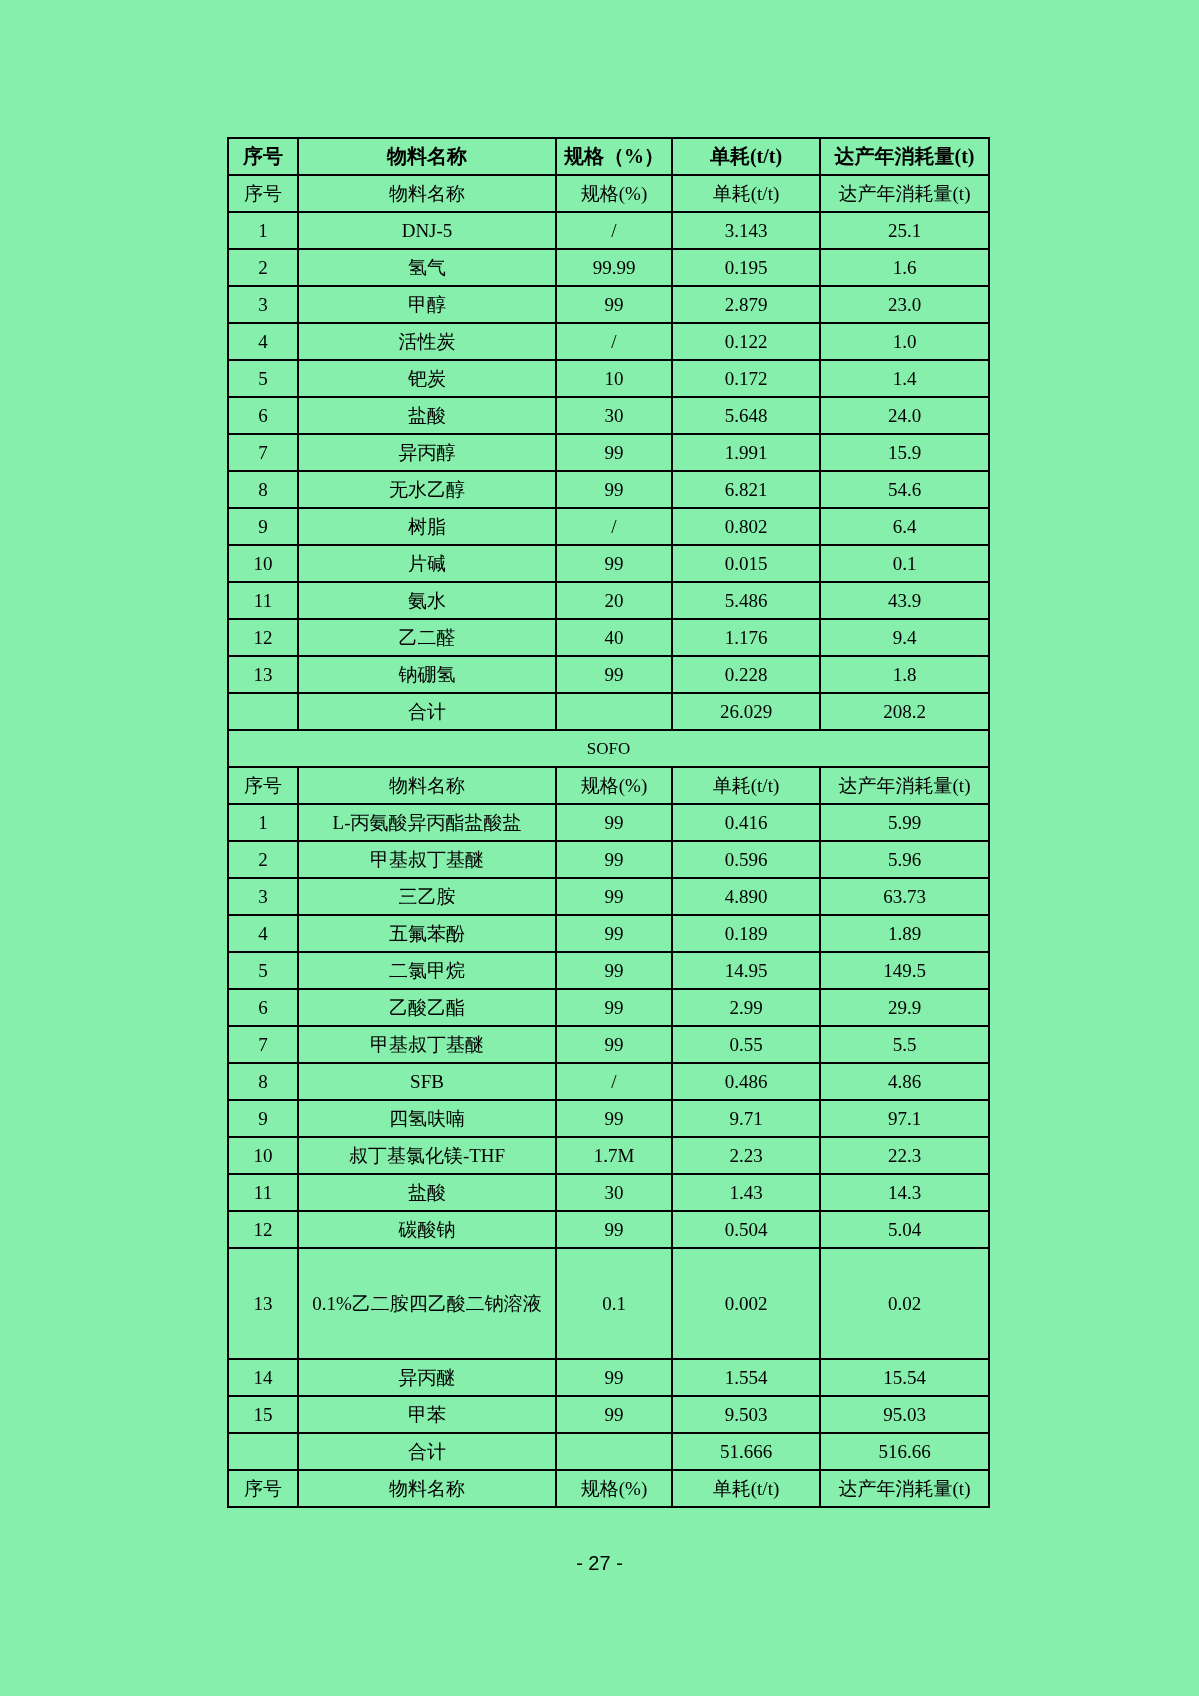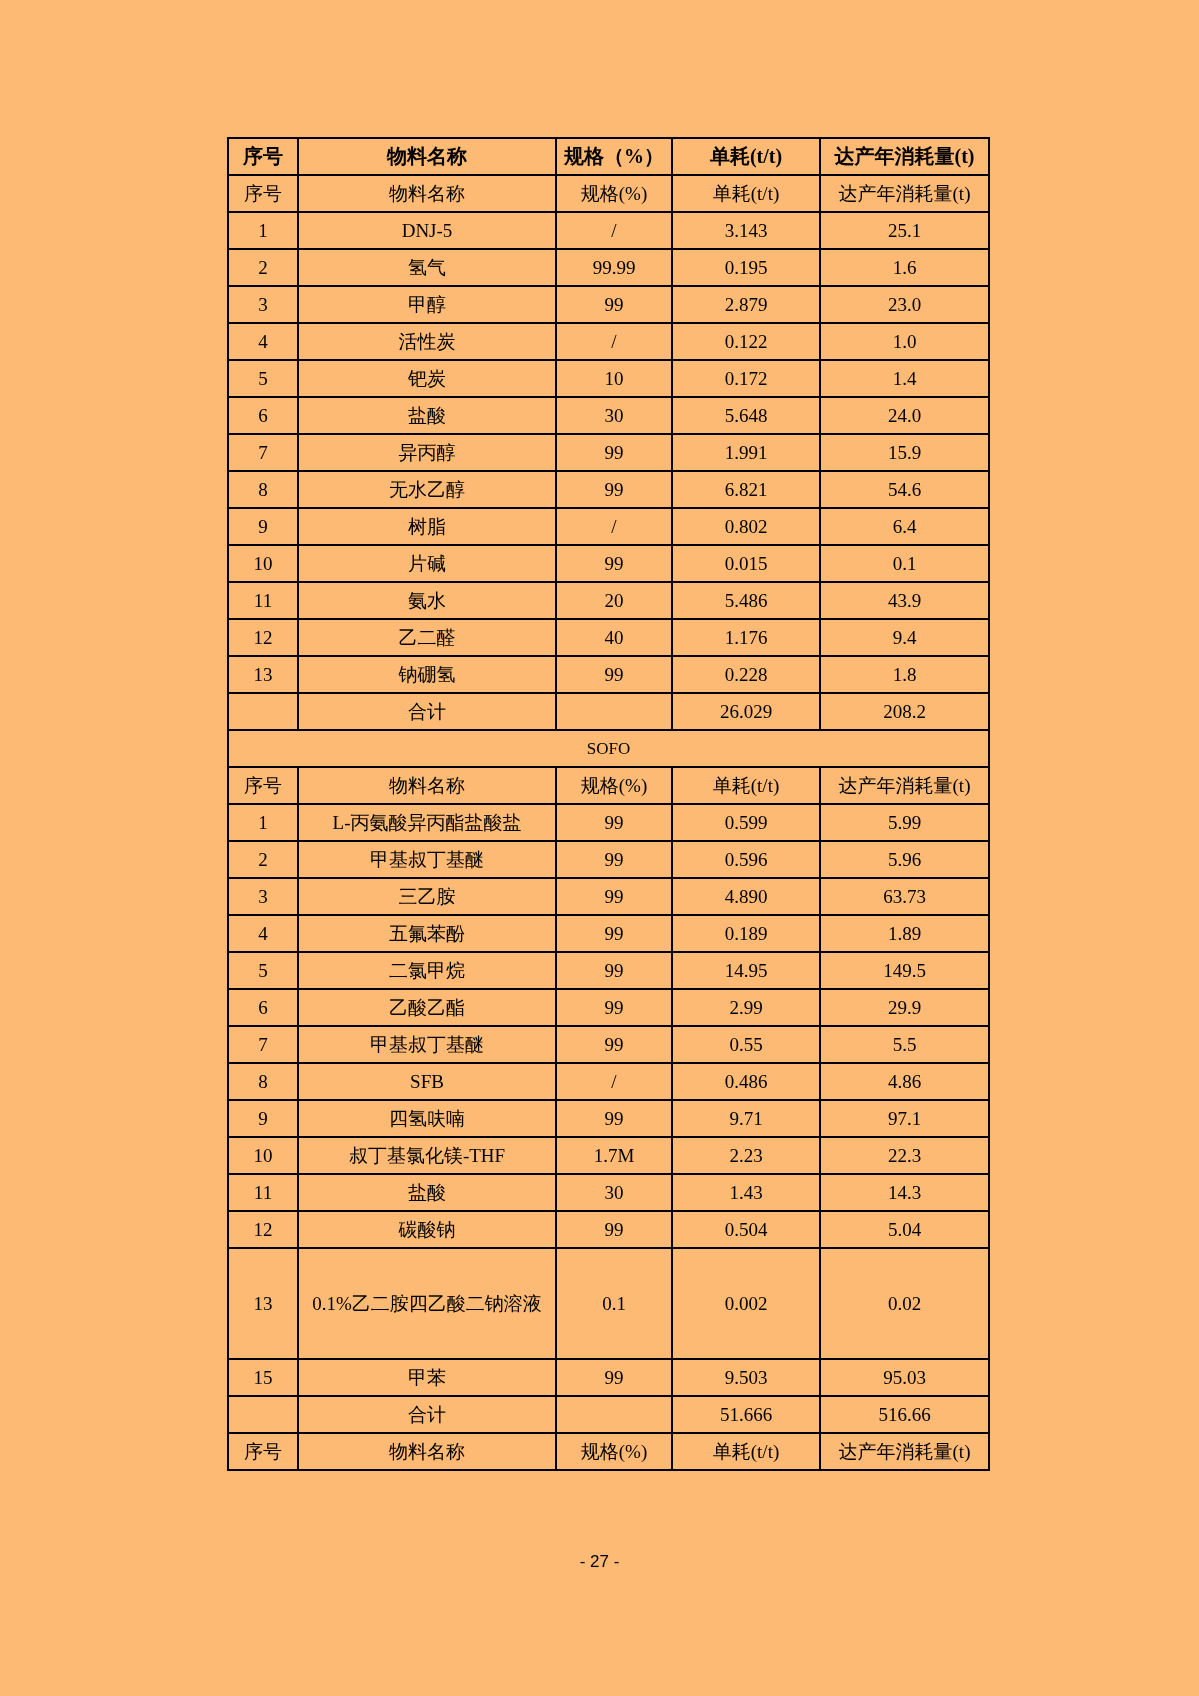--- a/index.html
+++ b/index.html
@@ -4,21 +4,21 @@
 <style>
   html, body {
     margin: 0;
     padding: 0;
     background: #ffffff;
   }
   .page {
     position: relative;
     width: 1199px;
     height: 1696px;
-    background: #fdba74;
+    background: #86efac;
     font-family: "Liberation Serif", "DejaVu Serif", serif;
     color: #000000;
     overflow: hidden;
   }
   table.materials {
     position: absolute;
     left: 227px;
     top: 137px;
     width: 761px;
     border-collapse: collapse;
@@ -46,21 +46,21 @@
     height: 109px;
     line-height: 2.0;
   }
   .page-footer {
     position: absolute;
     top: 1552px;
     left: 0;
     width: 100%;
     text-align: center;
     font-family: "Liberation Sans", "DejaVu Sans", sans-serif;
-    font-size: 17px;
+    font-size: 20px;
     color: #000000;
   }
 </style>
 </head>
 <body>
 
 <div class="page">
   <table class="materials">
     <colgroup>
       <col style="width:70px">
@@ -189,21 +189,21 @@
           <td>序号</td>
           <td>物料名称</td>
           <td>规格(%)</td>
           <td>单耗(t/t)</td>
           <td>达产年消耗量(t)</td>
         </tr>
         <tr>
           <td>1</td>
           <td>L-丙氨酸异丙酯盐酸盐</td>
           <td>99</td>
-          <td>0.599</td>
+          <td>0.416</td>
           <td>5.99</td>
         </tr>
         <tr>
           <td>2</td>
           <td>甲基叔丁基醚</td>
           <td>99</td>
           <td>0.596</td>
           <td>5.96</td>
         </tr>
         <tr>
@@ -277,20 +277,27 @@
           <td>5.04</td>
         </tr>
         <tr class="tall-row">
           <td>13</td>
           <td>0.1%乙二胺四乙酸二钠溶液</td>
           <td>0.1</td>
           <td>0.002</td>
           <td>0.02</td>
         </tr>
         <tr>
+          <td>14</td>
+          <td>异丙醚</td>
+          <td>99</td>
+          <td>1.554</td>
+          <td>15.54</td>
+        </tr>
+        <tr>
           <td>15</td>
           <td>甲苯</td>
           <td>99</td>
           <td>9.503</td>
           <td>95.03</td>
         </tr>
         <tr class="total-row">
           <td></td>
           <td>合计</td>
           <td></td>

